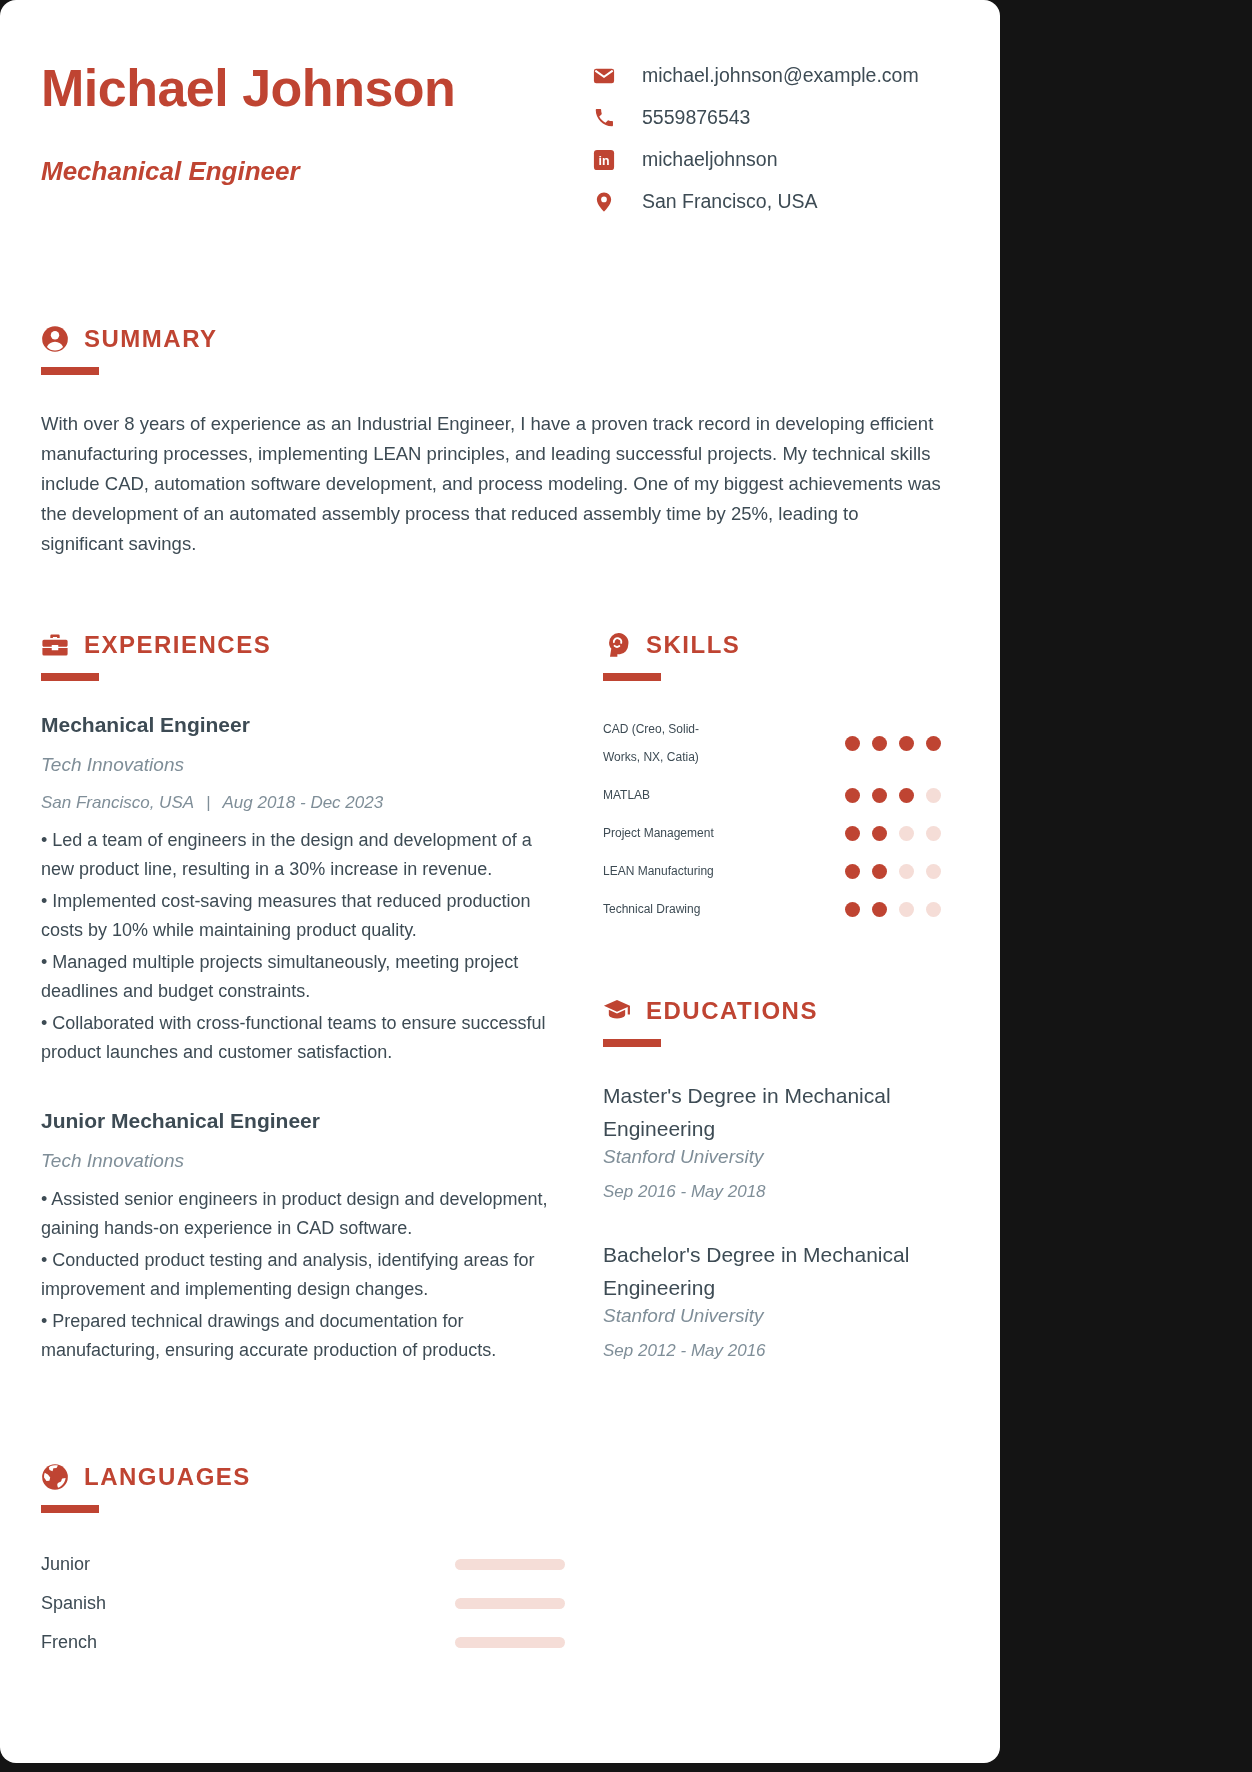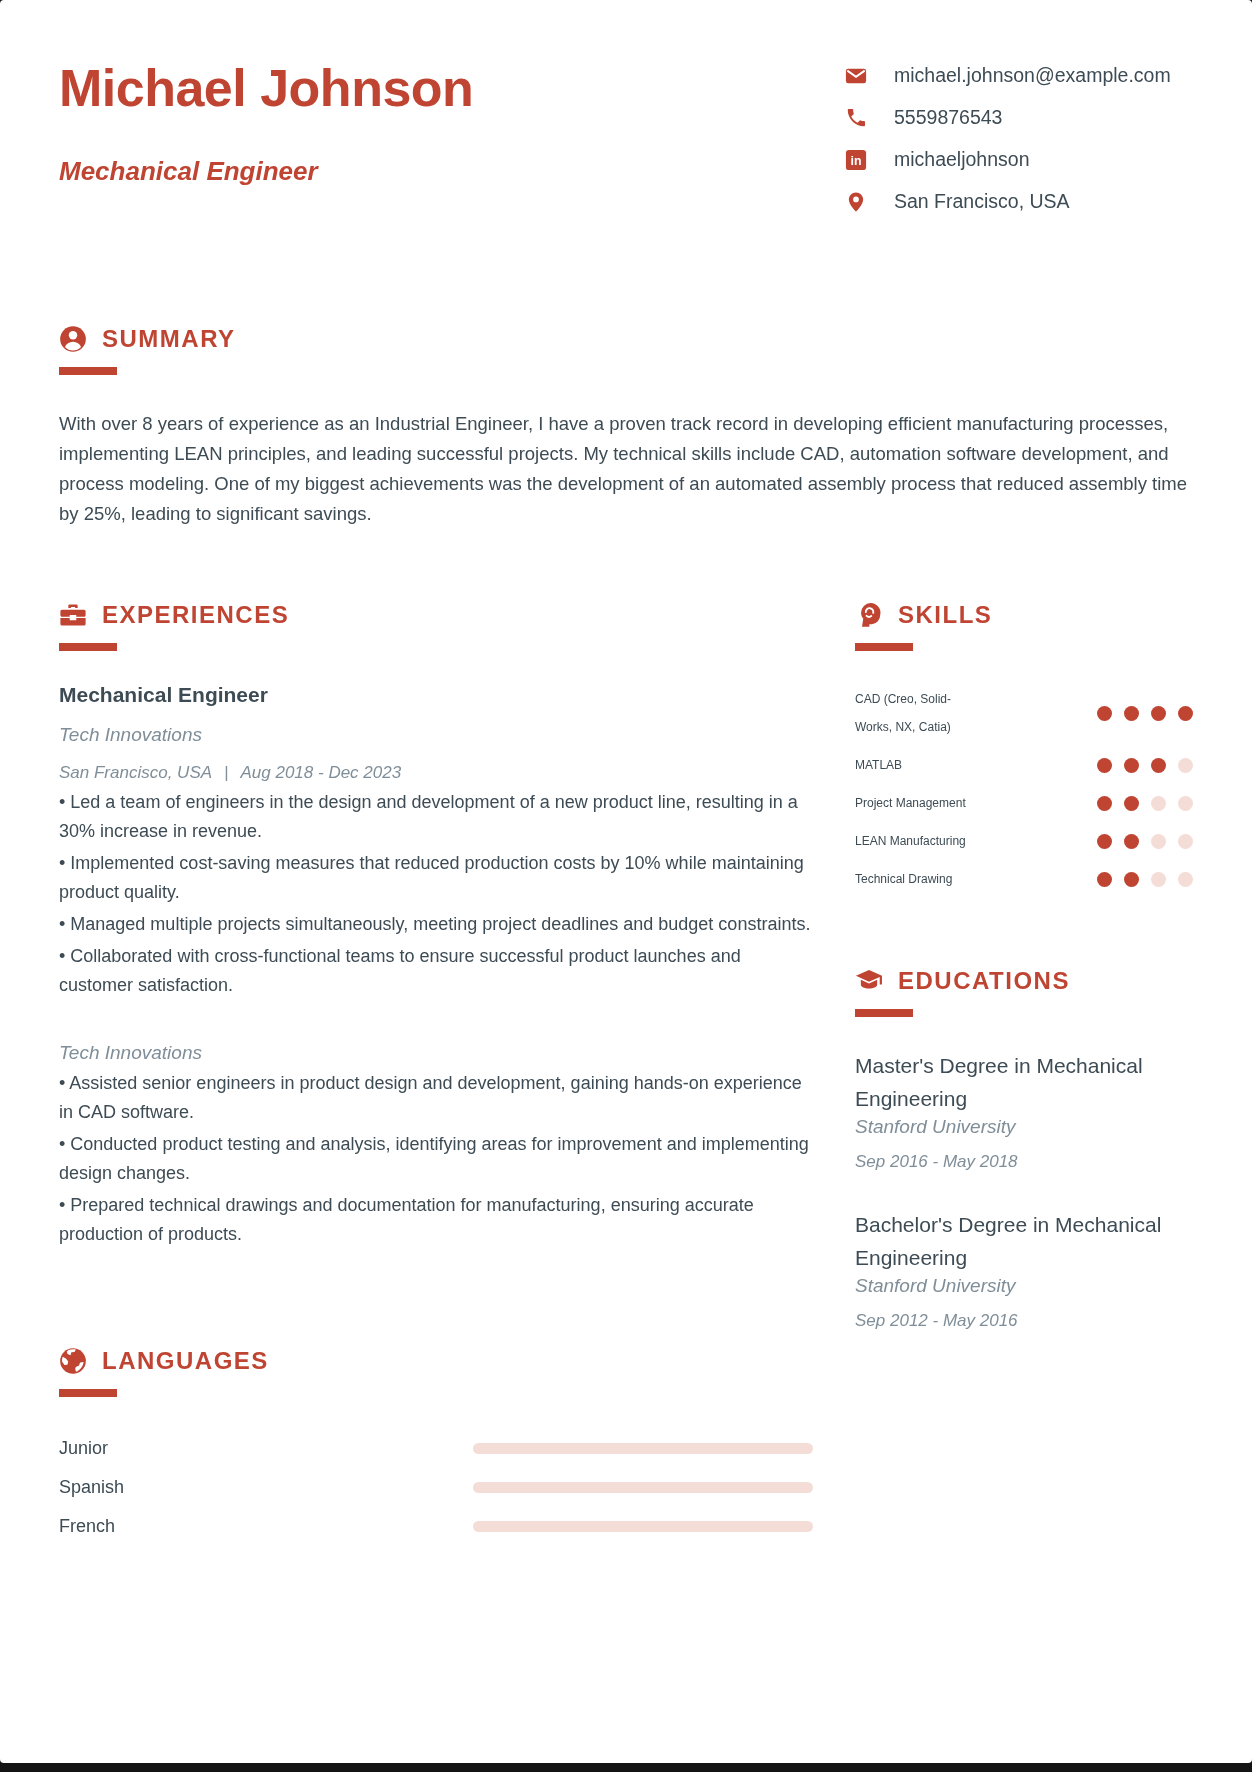--- a/index.html
+++ b/index.html
@@ -5,23 +5,23 @@
   :root{
     --primary:#bf4432;
     --dot-empty:#f5ddd7;
     --text-dark:#3d4b54;
     --text-muted:#7f8e98;
   }
   *{box-sizing:border-box;margin:0;padding:0;}
   html,body{width:1252px;height:1772px;background:#141414;}
   body{font-family:"Liberation Sans",sans-serif;}
   .page{
-    position:absolute;top:0;left:0;width:1252px;height:1763px;
-    background:#ffffff;border-radius:4px;overflow:hidden;
-    padding:62px 59px 0 59px;
+    position:absolute;top:0;left:0;width:1000px;height:1763px;
+    background:#ffffff;border-radius:16px;overflow:hidden;
+    padding:62px 59px 0 41px;
   }
   
   .header{display:flex;justify-content:space-between;align-items:flex-start;}
   .name{color:var(--primary);font-size:52px;font-weight:700;line-height:1;letter-spacing:-0.5px;}
   .job-title{color:var(--primary);font-size:26px;font-style:italic;font-weight:600;margin-top:42px;}
   .contact{display:flex;flex-direction:column;gap:19px;width:348px;margin-top:2px;}
   .contact-row{display:flex;align-items:center;gap:27px;}
   .contact-row .cicon{width:22px;height:22px;flex:none;color:var(--primary);}
   .contact-row .cicon svg{width:100%;height:100%;display:block;}
   .contact-text{color:var(--text-dark);font-size:19.5px;}
@@ -37,21 +37,21 @@
   .summary-text{margin-top:34px;color:var(--text-dark);font-size:18.5px;line-height:30px;max-width:1134px;}
   
   .columns{display:grid;grid-template-columns:1fr 338px;column-gap:38px;margin-top:72px;}
   
   .jobs{margin-top:32px;}
   .job{margin-bottom:42px;}
   .job-name{color:var(--text-dark);font-size:21px;font-weight:700;}
   .job-company{color:var(--text-muted);font-size:19px;font-style:italic;margin-top:17px;}
   .job-meta{color:var(--text-muted);font-size:17px;font-style:italic;margin-top:17px;}
   .job-meta .sep{margin:0 12px;}
-  .job-bullets{margin-top:5px;}
+  .job-bullets{margin-top:13px;}
   .bullet{color:var(--text-dark);font-size:18px;line-height:29px;margin-top:3px;}
   .bullet::before{content:"\2022  ";}
   
   .skill-list{margin-top:34px;}
   .skill-row{display:flex;justify-content:space-between;align-items:center;margin-bottom:10px;}
   .skill-label{color:var(--text-dark);font-size:12px;line-height:28px;max-width:222px;white-space:pre-line;}
   .dots{display:flex;gap:12px;flex:none;}
   .dot{width:15px;height:15px;border-radius:50%;background:var(--dot-empty);}
   .dot.filled{background:var(--primary);}
   
@@ -157,20 +157,21 @@
     </div>
     <div class="job-bullets">
                 <p class="bullet">Led a team of engineers in the design and development of a new product line, resulting in a 30% increase in revenue.</p>
                 <p class="bullet">Implemented cost-saving measures that reduced production costs by 10% while maintaining product quality.</p>
                 <p class="bullet">Managed multiple projects simultaneously, meeting project deadlines and budget constraints.</p>
                 <p class="bullet">Collaborated with cross-functional teams to ensure successful product launches and customer satisfaction.</p>
               </div>
   </div>
 
   <div class="job">
+    <div class="job-name">Junior Mechanical Engineer</div>
     <div class="job-company">Tech Innovations</div>
     <div class="job-bullets">
                 <p class="bullet">Assisted senior engineers in product design and development, gaining hands-on experience in CAD software.</p>
                 <p class="bullet">Conducted product testing and analysis, identifying areas for improvement and implementing design changes.</p>
                 <p class="bullet">Prepared technical drawings and documentation for manufacturing, ensuring accurate production of products.</p>
               </div>
   </div>
 </div>
       </div>
 

